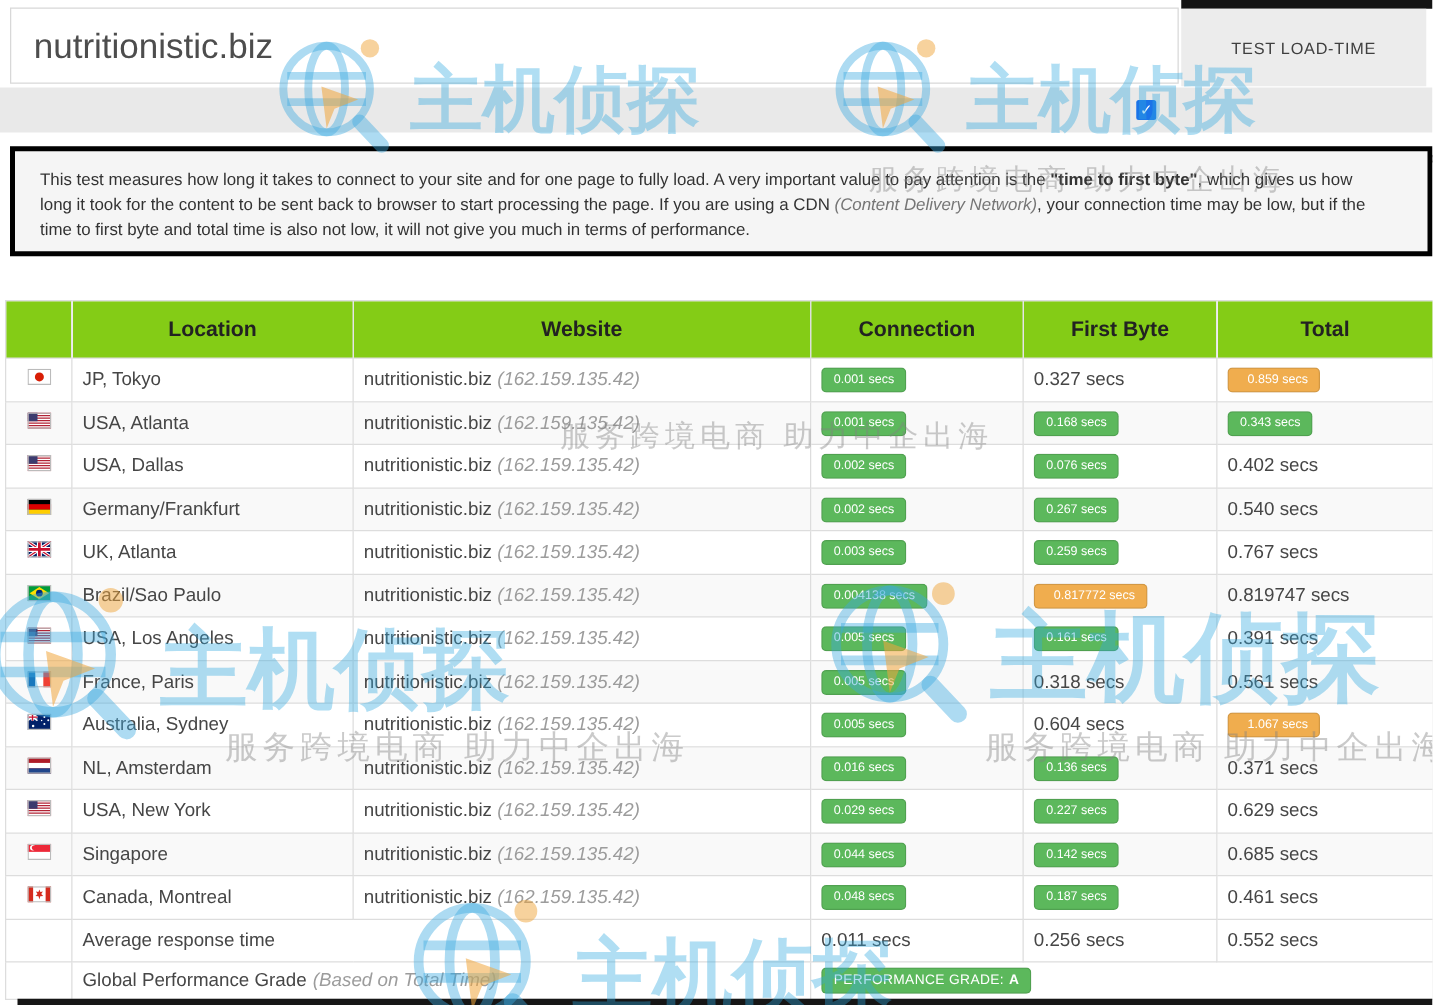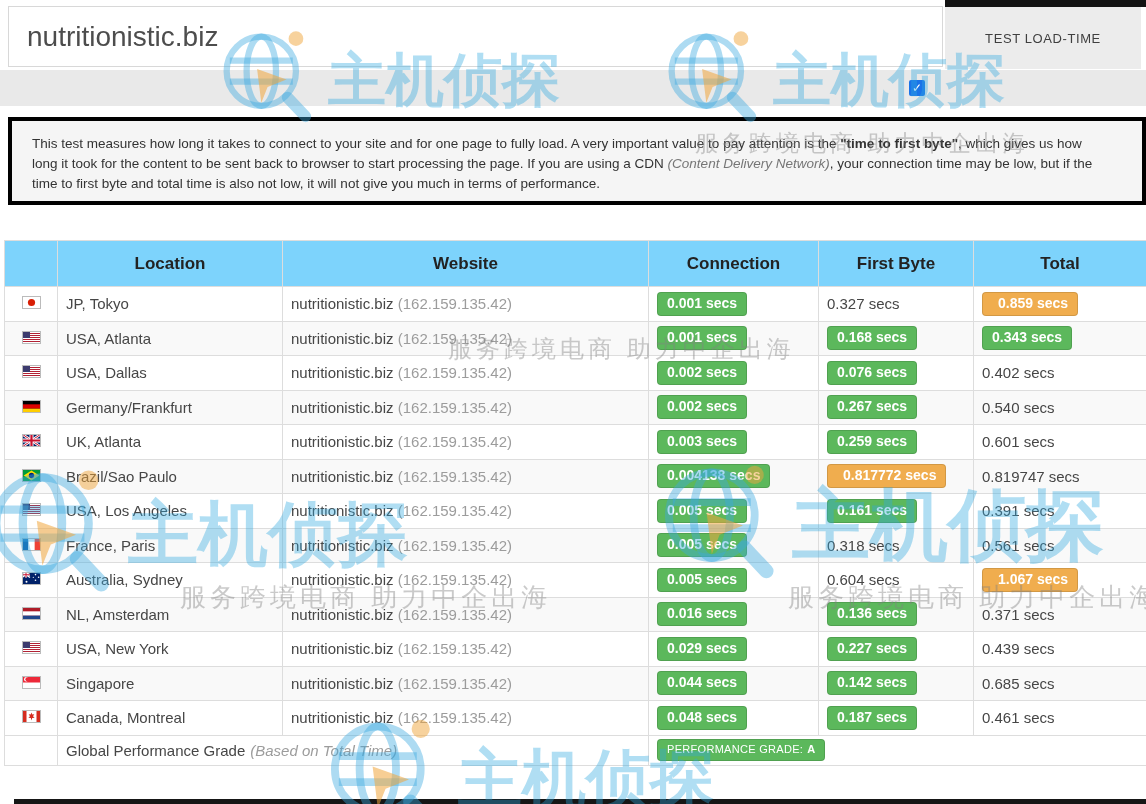--- a/index.html
+++ b/index.html
@@ -40,30 +40,30 @@
   .desc .b { font-weight:bold; }
   .desc .i { font-style:italic; color:#767676; }
   
   .perf-table {
     position:absolute; left:4px; top:240px; width:1142px;
     border-collapse:collapse; table-layout:fixed;
   }
   .perf-table th, .perf-table td { border:1px solid #ddd; overflow:hidden; white-space:nowrap; }
   .perf-table thead th {
     height:46px; font-size:17px; font-weight:bold; color:#222;
-    text-align:center; background:#7dd3fc;
+    text-align:center; background:#84cc16;
   }
   .data-row { height:34.5px; background:#fff; }
   .data-row:nth-child(even) { background:#f9f9f9; }
   .perf-table td { font-size:15px; color:#464646; padding:0 4px 0 8px; }
   td.flag-cell { text-align:center; padding:0; }
-  .site-ip { color:#9c9c9c; }
+  .site-ip { font-style:italic; color:#9c9c9c; }
   .badge {
     display:inline-block; border-radius:4px; color:#fff;
-    font-size:14px; font-weight:bold; padding:3px 9px 4px 9px;
+    font-size:10px; font-weight:normal; padding:3px 9px 4px 9px;
     border:1px solid rgba(0,0,0,.12); line-height:1.1;
   }
   .badge.green  { background:var(--green,#5cb85c); }
   .badge.orange { background:var(--orange,#f0ad4e);padding-left:15px; }
   .footer-row { height:34.5px; background:#fff; }
   .grade-row  { height:30px; background:#fff; }
   .grade-note { font-style:italic; color:#9c9c9c; margin-left:5px; }
   .grade-badge { font-weight:normal; font-size:11px; letter-spacing:.3px; }
   .grade-badge b { font-weight:bold; margin-left:4px; }
   .bottom-black { position:absolute; left:14px; top:799px; width:1132px; height:5px; background:#161616; }
@@ -188,21 +188,21 @@
               <path d="M0,0 19,13 M19,0 0,13" stroke="#fff" stroke-width="2.6"></path>
               <path d="M0,0 19,13 M19,0 0,13" stroke="#c8102e" stroke-width="1"></path>
               <path d="M9.5,0 V13 M0,6.5 H19" stroke="#fff" stroke-width="4"></path>
               <path d="M9.5,0 V13 M0,6.5 H19" stroke="#c8102e" stroke-width="2.2"></path>
               <rect x="0.5" y="0.5" width="18" height="12" fill="none" stroke="#bbb"></rect>
             </svg></span></td>
     <td><span class="loc">UK, Atlanta</span></td>
     <td><span class="site-name">nutritionistic.biz</span> <span class="site-ip">(162.159.135.42)</span></td>
     <td><span class="badge green">0.003 secs</span></td>
     <td><span class="badge green">0.259 secs</span></td>
-    <td><span>0.601 secs</span></td>
+    <td><span>0.767 secs</span></td>
   </tr>
 
   <tr class="data-row">
     <td class="flag-cell"><span class="flag"><svg width="19" height="13" viewBox="0 0 19 13">
               <rect width="19" height="13" fill="#009b3a"></rect>
               <polygon points="9.5,1.6 17.3,6.5 9.5,11.4 1.7,6.5" fill="#fedf00"></polygon>
               <circle cx="9.5" cy="6.5" r="2.7" fill="#002776"></circle>
               <rect x="0.5" y="0.5" width="18" height="12" fill="none" stroke="#bbb"></rect>
             </svg></span></td>
     <td><span class="loc">Brazil/Sao Paulo</span></td>
@@ -288,21 +288,21 @@
               <rect y="7" width="19" height="1" fill="#fff"></rect>
               <rect y="9" width="19" height="1" fill="#fff"></rect>
               <rect y="11" width="19" height="1" fill="#fff"></rect>
               <rect width="8" height="7" fill="#3c3b6e"></rect>
               <rect x="0.5" y="0.5" width="18" height="12" fill="none" stroke="#bbb"></rect>
             </svg></span></td>
     <td><span class="loc">USA, New York</span></td>
     <td><span class="site-name">nutritionistic.biz</span> <span class="site-ip">(162.159.135.42)</span></td>
     <td><span class="badge green">0.029 secs</span></td>
     <td><span class="badge green">0.227 secs</span></td>
-    <td><span>0.439 secs</span></td>
+    <td><span>0.629 secs</span></td>
   </tr>
 
   <tr class="data-row">
     <td class="flag-cell"><span class="flag"><svg width="19" height="13" viewBox="0 0 19 13">
               <rect width="19" height="13" fill="#fff"></rect>
               <rect width="19" height="6.5" fill="#ed2939"></rect>
               <circle cx="4.2" cy="3.25" r="2.2" fill="#fff"></circle>
               <circle cx="5.3" cy="3.25" r="1.9" fill="#ed2939"></circle>
               <rect x="0.5" y="0.5" width="18" height="12" fill="none" stroke="#bbb"></rect>
             </svg></span></td>
@@ -322,20 +322,27 @@
               <rect x="0.5" y="0.5" width="18" height="12" fill="none" stroke="#bbb"></rect>
             </svg></span></td>
     <td><span class="loc">Canada, Montreal</span></td>
     <td><span class="site-name">nutritionistic.biz</span> <span class="site-ip">(162.159.135.42)</span></td>
     <td><span class="badge green">0.048 secs</span></td>
     <td><span class="badge green">0.187 secs</span></td>
     <td><span>0.461 secs</span></td>
   </tr>
 </tbody>
   <tbody>
+    <tr class="footer-row">
+      <td class="flag-cell"></td>
+      <td colspan="2">Average response time</td>
+      <td>0.011 secs</td>
+      <td>0.256 secs</td>
+      <td>0.552 secs</td>
+    </tr>
     <tr class="grade-row">
       <td class="flag-cell"></td>
       <td colspan="2">
         <span>Global Performance Grade</span><span class="grade-note">(Based on Total Time)</span>
       </td>
       <td colspan="3">
         <span class="badge green grade-badge"><span>PERFORMANCE GRADE:</span><b>A</b></span>
       </td>
     </tr>
   </tbody>

